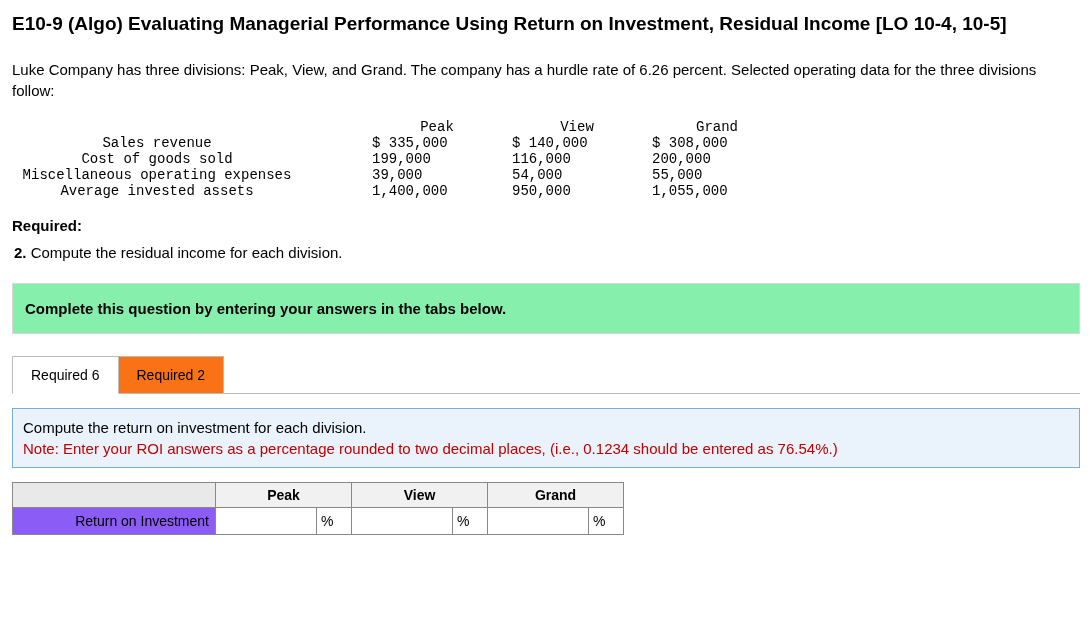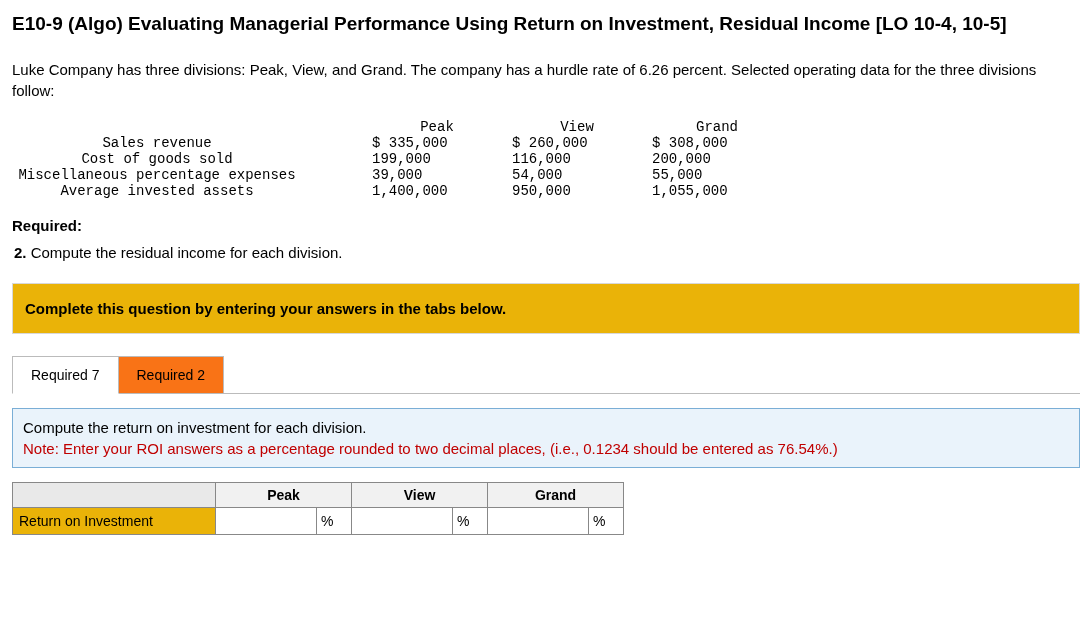--- a/index.html
+++ b/index.html
@@ -53,21 +53,21 @@
     .req-list {
       font-size: 15px;
       margin: 0;
       padding: 0 0 0 2px;
       margin-bottom: 22px;
     }
     .req-list .num {
       font-weight: bold;
     }
     .instruction-bar {
-      background: #eab308;
+      background: #86efac;
       padding: 16px 12px;
       font-weight: bold;
       font-size: 15px;
       margin-bottom: 22px;
       border: 1px solid #d8d8d8;
     }
     .tabs {
       display: flex;
       border-bottom: 1px solid #bbb;
       margin-bottom: 0;
@@ -111,22 +111,22 @@
     }
     .answer-table th {
       background: #f1f1f1;
       font-weight: bold;
       text-align: center;
     }
     .answer-table th.blank {
       background: #e9e9e9;
     }
     .answer-table td.label {
-      background: #eab308;
-      text-align: left;
+      background: #8b5cf6;
+      text-align: right;
       min-width: 190px;
     }
     .answer-table td.input-cell {
       background: #fff;
       padding: 0;
       width: 100px;
     }
     .answer-table td.unit {
       background: #fff;
       text-align: left;
@@ -157,31 +157,31 @@
   <tbody>
       <tr>
     <th></th>
     <th class="col">Peak</th>
     <th class="col">View</th>
     <th class="col">Grand</th>
   </tr>
   <tr>
     <td>Sales revenue</td>
     <td>$ 335,000</td>
-    <td>$ 260,000</td>
+    <td>$ 140,000</td>
     <td>$ 308,000</td>
   </tr>
   <tr>
     <td>Cost of goods sold</td>
     <td>199,000</td>
     <td>116,000</td>
     <td>200,000</td>
   </tr>
   <tr>
-    <td>Miscellaneous percentage expenses</td>
+    <td>Miscellaneous operating expenses</td>
     <td>39,000</td>
     <td>54,000</td>
     <td>55,000</td>
   </tr>
   <tr>
     <td>Average invested assets</td>
     <td>1,400,000</td>
     <td>950,000</td>
     <td>1,055,000</td>
   </tr>
@@ -189,21 +189,21 @@
   </table>
 
 <div class="required-heading">Required:</div>
 <div class="req-list">
   <div><span class="num">2.</span><span> Compute the residual income for each division.</span></div>
 </div>
 
 <div class="instruction-bar">Complete this question by entering your answers in the tabs below.</div>
 
 <div class="tabs">
-  <div class="tab active">Required 7</div>
+  <div class="tab active">Required 6</div>
   <div class="tab">Required 2</div>
 </div>
 
 <div class="prompt-box">
   <div>Compute the return on investment for each division.</div>
   <div class="note">Note: Enter your ROI answers as a percentage rounded to two decimal places, (i.e., 0.1234 should be entered as 76.54%.)</div>
 </div>
 
 <table class="answer-table">
   <tbody>

